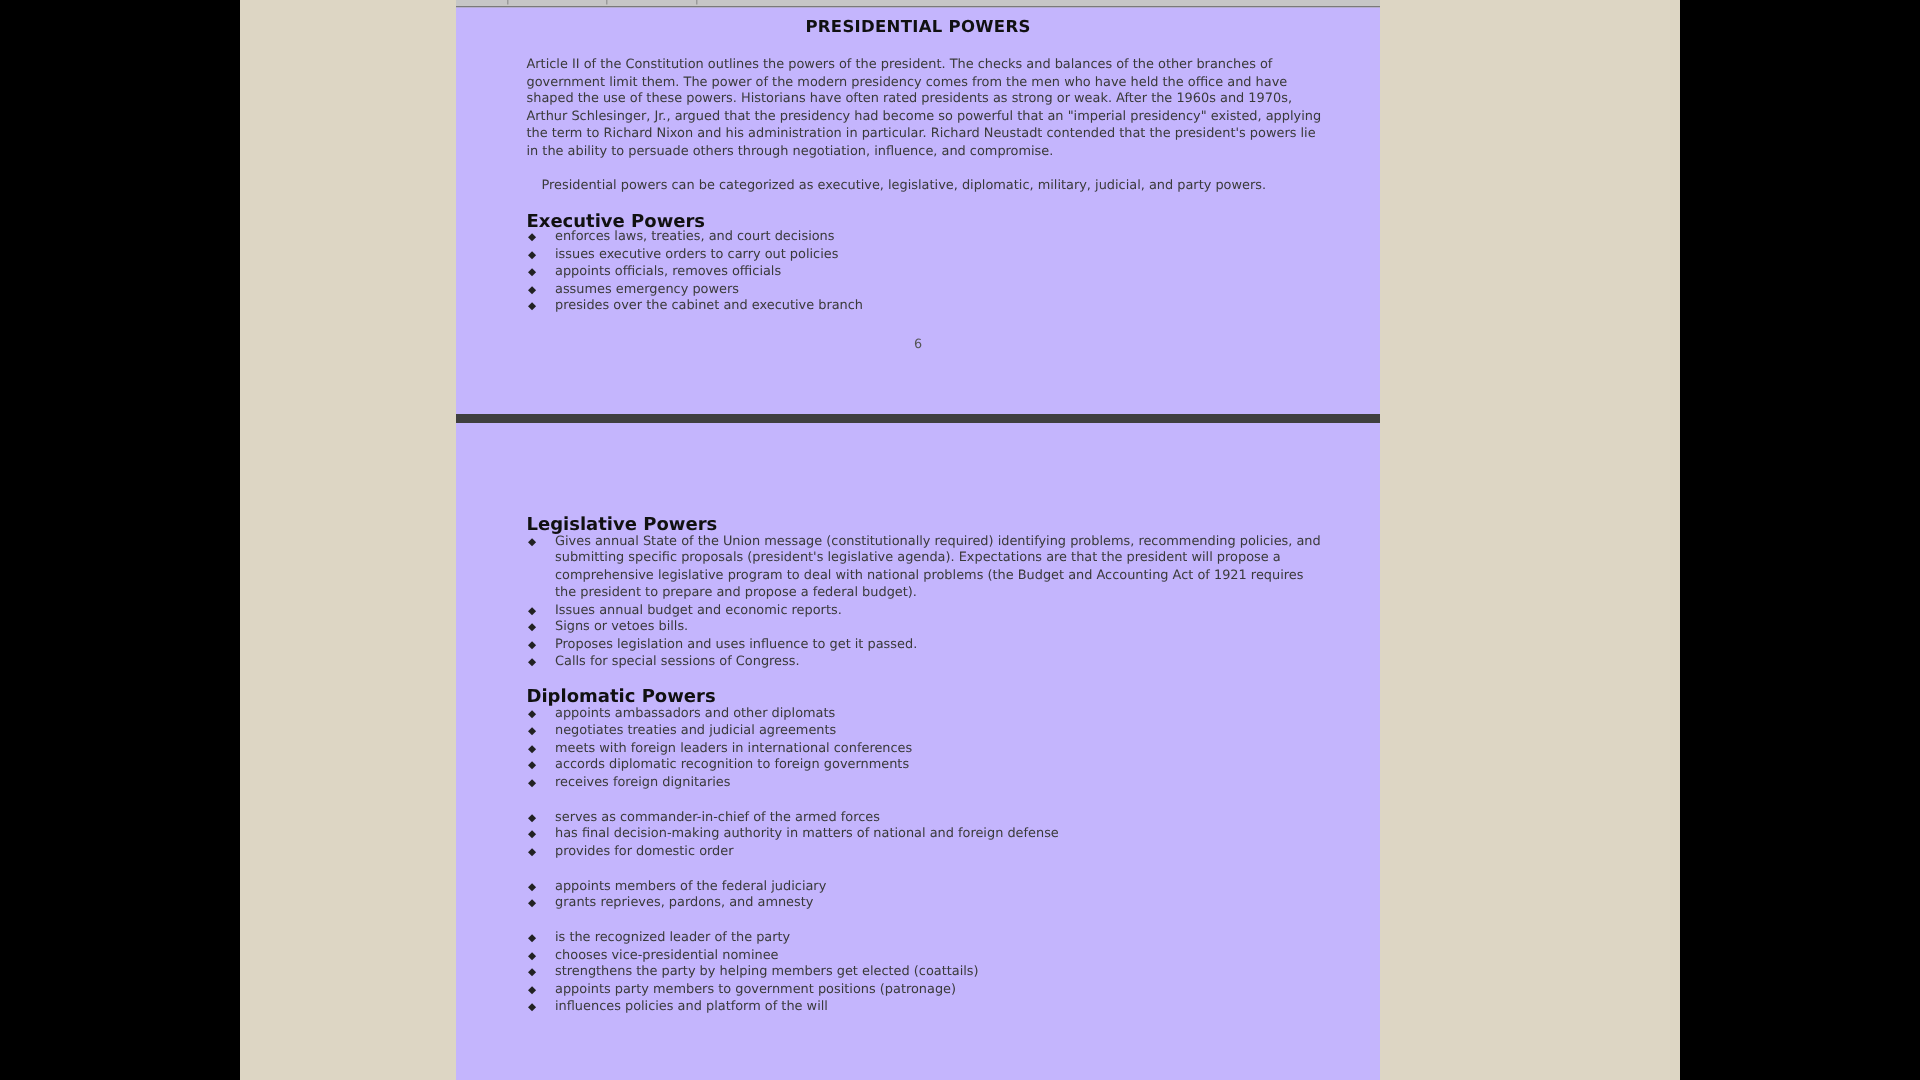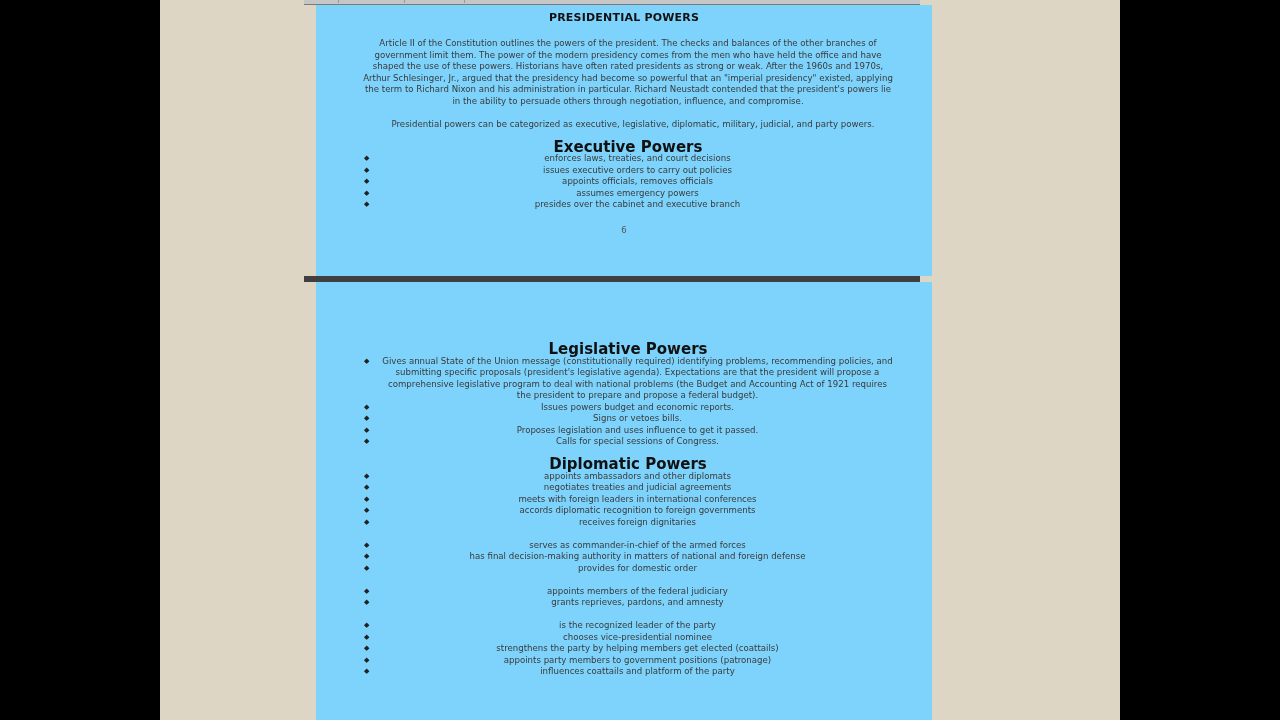--- a/index.html
+++ b/index.html
@@ -14,41 +14,41 @@
       background: #ddd6c4;
       overflow: hidden;
     }
     .toolbar-strip {
       position: absolute; left: 144px; top: 0; width: 616px; height: 4px;
       background: #c6c6c6;
       border-bottom: 1px solid #7a7a7a;
     }
     .tb-seg { position: absolute; top: 0; height: 3px; width: 1px; background: #9a9a9a; }
     .page {
-      position: absolute; left: 156px; width: 616px;
-      background: #7dd3fc;
+      position: absolute; left: 144px; width: 616px;
+      background: #c4b5fd;
     }
     .page1 { top: 5px; height: 271px; }
     .page-sep {
       position: absolute; left: 144px; width: 616px; top: 276px; height: 6px;
       background: #3f3f3f;
     }
     .page2 { top: 282px; height: 440px; }
     .content {
       position: absolute; left: 47px; width: 530px;
-      color: #3a3a3a; font-size: 8.6px; line-height: 11.5px; text-align: center;
+      color: #3a3a3a; font-size: 8.6px; line-height: 11.5px;
     }
     .title {
       position: absolute; left: 0; width: 616px; top: 6px; text-align: center;
       font-weight: bold; font-size: 11px; color: #111; letter-spacing: 0.2px;
     }
     .para { margin: 0; }
     .para + .para { margin-top: 11.5px; padding-left: 10px; }
     .section { margin-top: 11.5px; }
-    .section-heading { font-weight: bold; color: #111; font-size: 15px; margin: 0; }
+    .section-heading { font-weight: bold; color: #111; font-size: 12px; margin: 0; }
     ul { list-style: none; margin: 0; padding: 0; }
     li { position: relative; padding-left: 19px; }
     li .bullet { position: absolute; left: 1px; top: 0; font-size: 7px; color: #222; }
     .page-num {
       position: absolute; left: 0; width: 616px; top: 220px; text-align: center;
       font-size: 8.5px; color: #555;
     }
   </style>
 </head>
 <body>
@@ -80,21 +80,21 @@
   </div>
 
   <div class="page-sep"></div>
 
   <div class="page page2">
     <div class="content" style="top:62px">
       <div>
         <p class="section-heading">Legislative Powers</p>
         <ul>
             <li><span class="bullet">◆</span><span>Gives annual State of the Union message (constitutionally required) identifying problems, recommending policies, and submitting specific proposals (president's legislative agenda). Expectations are that the president will propose a comprehensive legislative program to deal with national problems (the Budget and Accounting Act of 1921 requires the president to prepare and propose a federal budget).</span></li>
-            <li><span class="bullet">◆</span><span>Issues powers budget and economic reports.</span></li>
+            <li><span class="bullet">◆</span><span>Issues annual budget and economic reports.</span></li>
             <li><span class="bullet">◆</span><span>Signs or vetoes bills.</span></li>
             <li><span class="bullet">◆</span><span>Proposes legislation and uses influence to get it passed.</span></li>
             <li><span class="bullet">◆</span><span>Calls for special sessions of Congress.</span></li>
           </ul>
       </div>
       <div class="section">
         <p class="section-heading">Diplomatic Powers</p>
         <ul>
             <li><span class="bullet">◆</span><span>appoints ambassadors and other diplomats</span></li>
             <li><span class="bullet">◆</span><span>negotiates treaties and judicial agreements</span></li>
@@ -115,18 +115,18 @@
             <li><span class="bullet">◆</span><span>appoints members of the federal judiciary</span></li>
             <li><span class="bullet">◆</span><span>grants reprieves, pardons, and amnesty</span></li>
           </ul>
       </div>
       <div class="section">
         <ul>
             <li><span class="bullet">◆</span><span>is the recognized leader of the party</span></li>
             <li><span class="bullet">◆</span><span>chooses vice-presidential nominee</span></li>
             <li><span class="bullet">◆</span><span>strengthens the party by helping members get elected (coattails)</span></li>
             <li><span class="bullet">◆</span><span>appoints party members to government positions (patronage)</span></li>
-            <li><span class="bullet">◆</span><span>influences coattails and platform of the party</span></li>
+            <li><span class="bullet">◆</span><span>influences policies and platform of the will</span></li>
           </ul>
       </div>
     </div>
   </div>
 </div>
 
 </body></html>

